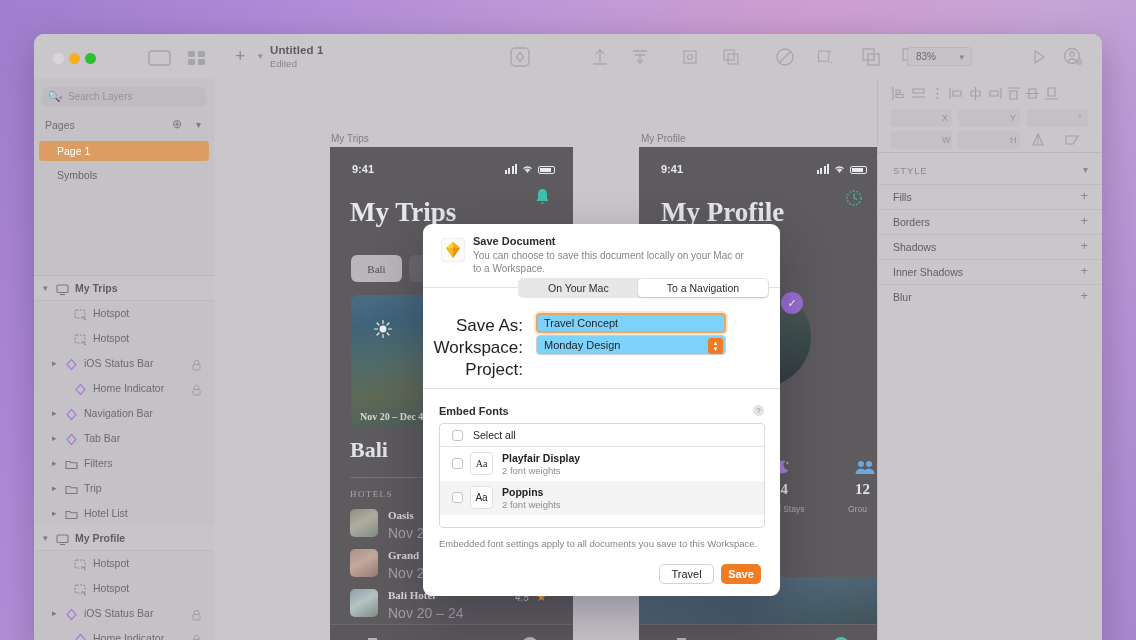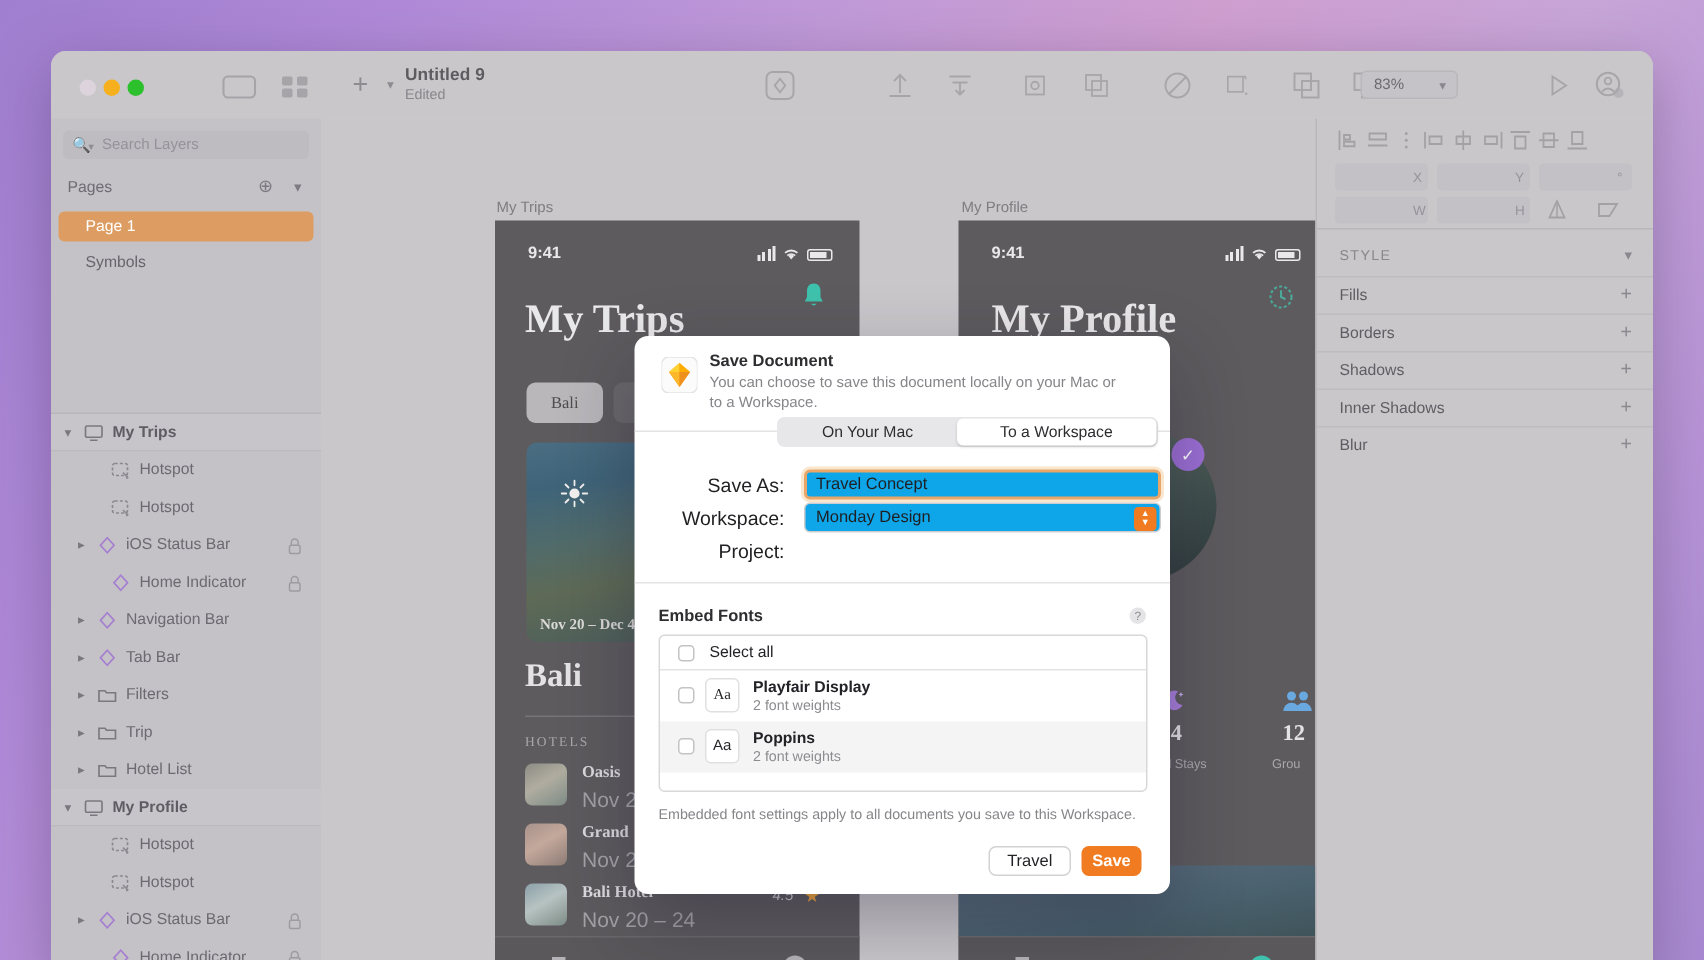--- a/index.html
+++ b/index.html
@@ -112,22 +112,22 @@
   #modal-head{ position:absolute; left:0; top:0; width:100%; height:48px;}
   #sketch-icon{ position:absolute; left:18px; top:14px; width:24px; height:24px; }
   #modal-title{ position:absolute; left:50px; top:11px; font-size:11px; font-weight:bold; color:#2e2e31;}
   #modal-desc{ position:absolute; left:50px; top:25px; width:280px; font-size:10px; line-height:13px; color:#86868a;}
   #modal-sep{ position:absolute; left:0; top:63px; width:100%; height:1px; background:#e3e3e5;}
   #seg-wrap{ position:absolute; left:95px; top:54px; height:20px; background:#e7e7e9;
              border-radius:5px; display:flex; padding:1px;}
   .seg{ height:18px; padding:0 29px; display:flex; align-items:center; font-size:10.5px; color:#2d2d30;
         border-radius:4px; }
   .seg.active{ background:#fff; box-shadow:0 1px 2px rgba(0,0,0,.18); }
-  .f-lab{ position:absolute; font-size:13px; color:#1f1f22; text-align:right; width:100px; }
-  .f-field{ position:absolute; left:113px; width:238px; height:20px; background:#0ea5e9;
+  .f-lab{ position:absolute; font-size:17px; color:#1f1f22; text-align:right; width:100px; }
+  .f-field{ position:absolute; left:113px; width:190px; height:20px; background:#7dd3fc;
             border:1px solid #cdcdd0; border-radius:4px; }
   .f-field.focused{ border:2px solid #e8a768; box-shadow:0 0 0 2px rgba(240,170,90,.30);}
   .f-val{ position:absolute; left:7px; top:3px; font-size:11px; color:#1f1f22;}
   .f-val.focused{ left:6px; top:2px;}
   .stepper{ position:absolute; right:2px; top:2px; width:15px; height:16px; background:#f07b20;
             border-radius:3px; display:flex; flex-direction:column; align-items:center; justify-content:center;
             color:#fff; font-size:6px; line-height:6px; }
   #embed-title{ position:absolute; left:16px; top:370px; font-size:11px; font-weight:bold; color:#2e2e31;}
   #help-icon{ position:absolute; right:16px; top:370px; width:11px; height:11px; border-radius:50%;
               background:#e4e4e6; color:#8d8d91; font-size:8px; text-align:center; line-height:11px;}
@@ -165,21 +165,21 @@
       <rect x="2" y="3" width="7" height="6" rx="1.2" fill="#6e6c72"></rect>
       <rect x="12" y="3" width="7" height="6" rx="1.2" fill="#6e6c72"></rect>
       <rect x="2" y="11" width="7" height="6" rx="1.2" fill="#6e6c72"></rect>
       <rect x="12" y="11" width="7" height="6" rx="1.2" fill="#6e6c72"></rect>
     </svg>
 
     <div id="tb-plus">+</div>
     <div id="tb-plus-chev">▾</div>
 
     <div id="doc-title-wrap">
-      <div id="doc-title">Untitled 9</div>
+      <div id="doc-title">Untitled 1</div>
       <div id="doc-sub">Edited</div>
     </div>
 
     <svg class="tbtn" style="left:475px" viewBox="0 0 22 22">
       <rect x="2" y="2" width="18" height="18" rx="4" fill="none" stroke="#6e6c72" stroke-width="1.3"></rect>
       <path d="M11 6.5 L14.5 11 L11 15.5 L7.5 11 Z" fill="none" stroke="#6e6c72" stroke-width="1.3"></path>
     </svg>
     <svg class="tbtn" style="left:555px" viewBox="0 0 22 22">
       <path d="M11 4 L11 16 M7 8 L11 4 L15 8 M4 18 H18" fill="none" stroke="#6e6c72" stroke-width="1.3"></path>
     </svg>
@@ -632,21 +632,21 @@
         <path d="M5 10 L12 4 L12 10 Z" fill="#fdd231"></path>
         <path d="M12 4 L19 10 L12 10 Z" fill="#fdad00"></path>
       </svg>
       <div id="modal-title">Save Document</div>
       <div id="modal-desc">You can choose to save this document locally on your Mac or to a Workspace.</div>
     </div>
     <div id="modal-sep"></div>
 
     <div id="seg-wrap">
       <div class="seg">On Your Mac</div>
-      <div class="seg active">To a Workspace</div>
+      <div class="seg active">To a Navigation</div>
     </div>
 
     <div class="f-lab" style="left:0px; top:92px;">Save As:</div>
     <div class="f-field focused" style="top:89px;">
       <div class="f-val focused">Travel Concept</div>
     </div>
 
     <div class="f-lab" style="left:0px; top:114px;">Workspace:</div>
     <div class="f-field" style="top:111px;">
       <div class="f-val">Monday Design</div>

